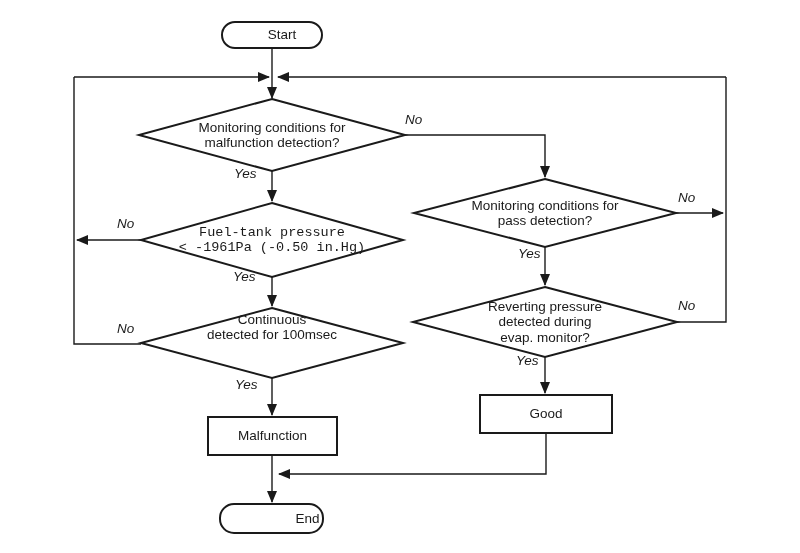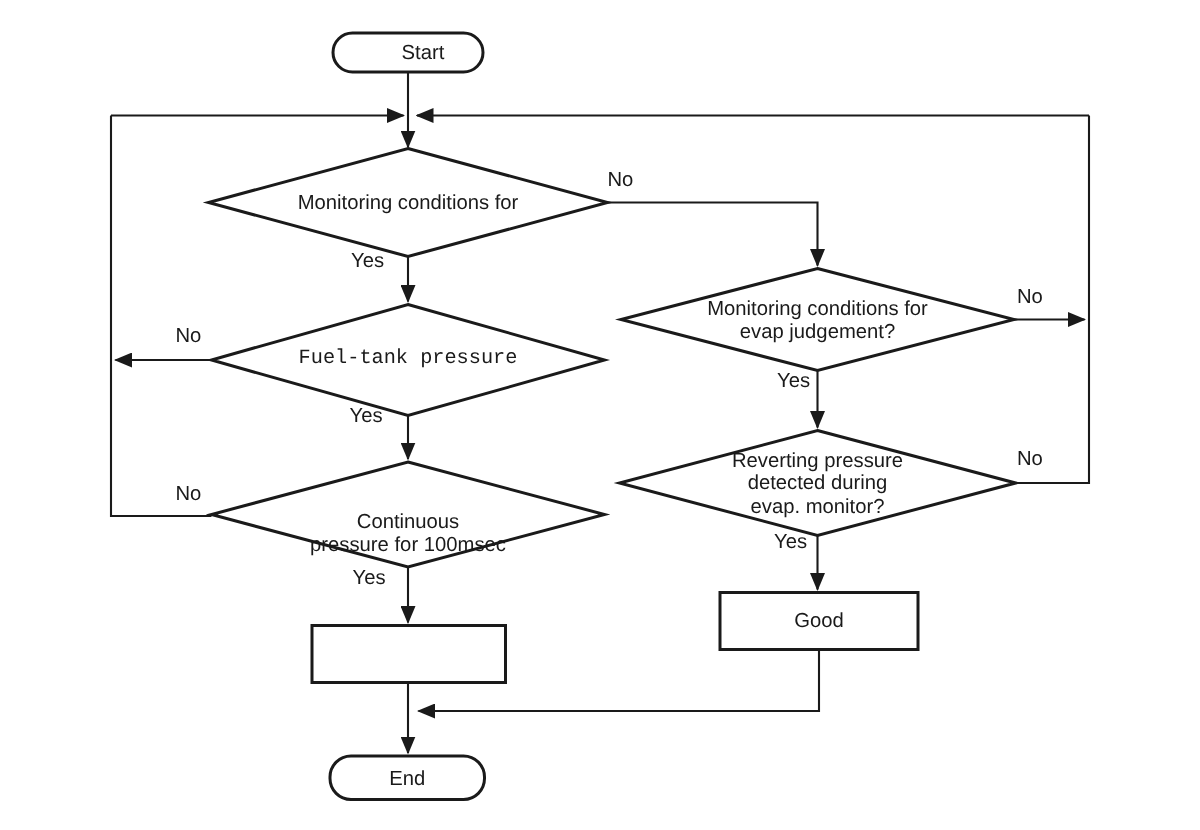--- a/index.html
+++ b/index.html
@@ -43,20 +43,21 @@
     color: #1a1a1a;
     pointer-events: none;
   }
   .node-label span { display: block; white-space: nowrap; }
   .branch-label {
     position: absolute;
     font-size: 13.5px;
     line-height: 14px;
     color: #1a1a1a;
     white-space: nowrap;
+    font-style: italic;
   }
   .figure-code {
     position: absolute;
     right: 26px;
     top: 558px;
     font-size: 13px;
     font-weight: bold;
     color: #1a1a1a;
   }
 </style>
@@ -98,48 +99,53 @@
     <rect class="shape" x="480" y="395" width="132" height="38"></rect>
     <rect class="shape" x="220" y="504" width="103" height="29" rx="14"></rect>
   </svg>
 
   <div class="node-label" style="left:222px; top:22px; width:120px; height:26px;">
     <span>Start</span>
   </div>
 
   <div class="node-label" style="left:139px; top:99px; width:266px; height:72px;">
     <span>Monitoring conditions for</span>
+    <span>malfunction detection?</span>
   </div>
 
   <div class="node-label" style="left:141px; top:203px; width:262px; height:74px;font-family:Liberation Mono, monospace;">
     <span>Fuel-tank pressure</span>
+    <span>&lt; -1961Pa (-0.50 in.Hg)</span>
   </div>
 
-  <div class="node-label" style="left:141px; top:320px; width:262px; height:70px;text-align:right;">
+  <div class="node-label" style="left:141px; top:292px; width:262px; height:70px;text-align:right;">
     <span>Continuous</span>
-    <span>pressure for 100msec</span>
+    <span>detected for 100msec</span>
   </div>
 
+  <div class="node-label" style="left:208px; top:417px; width:129px; height:38px;">
+    <span>Malfunction</span>
+  </div>
 
   <div class="node-label" style="left:414px; top:179px; width:262px; height:68px;">
     <span>Monitoring conditions for</span>
-    <span>evap judgement?</span>
+    <span>pass detection?</span>
   </div>
 
   <div class="node-label" style="left:413px; top:287px; width:264px; height:70px;">
     <span>Reverting pressure</span>
     <span>detected during</span>
     <span>evap. monitor?</span>
   </div>
 
   <div class="node-label" style="left:480px; top:395px; width:132px; height:38px;">
     <span>Good</span>
   </div>
 
-  <div class="node-label" style="left:220px; top:504px; width:103px; height:29px;">
+  <div class="node-label" style="left:220px; top:504px; width:103px; height:29px;padding-left:36px;">
     <span>End</span>
   </div>
 
   <div class="branch-label" style="left:405px; top:113px;">No</div>
   <div class="branch-label" style="left:234px; top:167px;">Yes</div>
 
   <div class="branch-label" style="left:117px; top:217px;">No</div>
   <div class="branch-label" style="left:233px; top:270px;">Yes</div>
 
   <div class="branch-label" style="left:117px; top:322px;">No</div>

